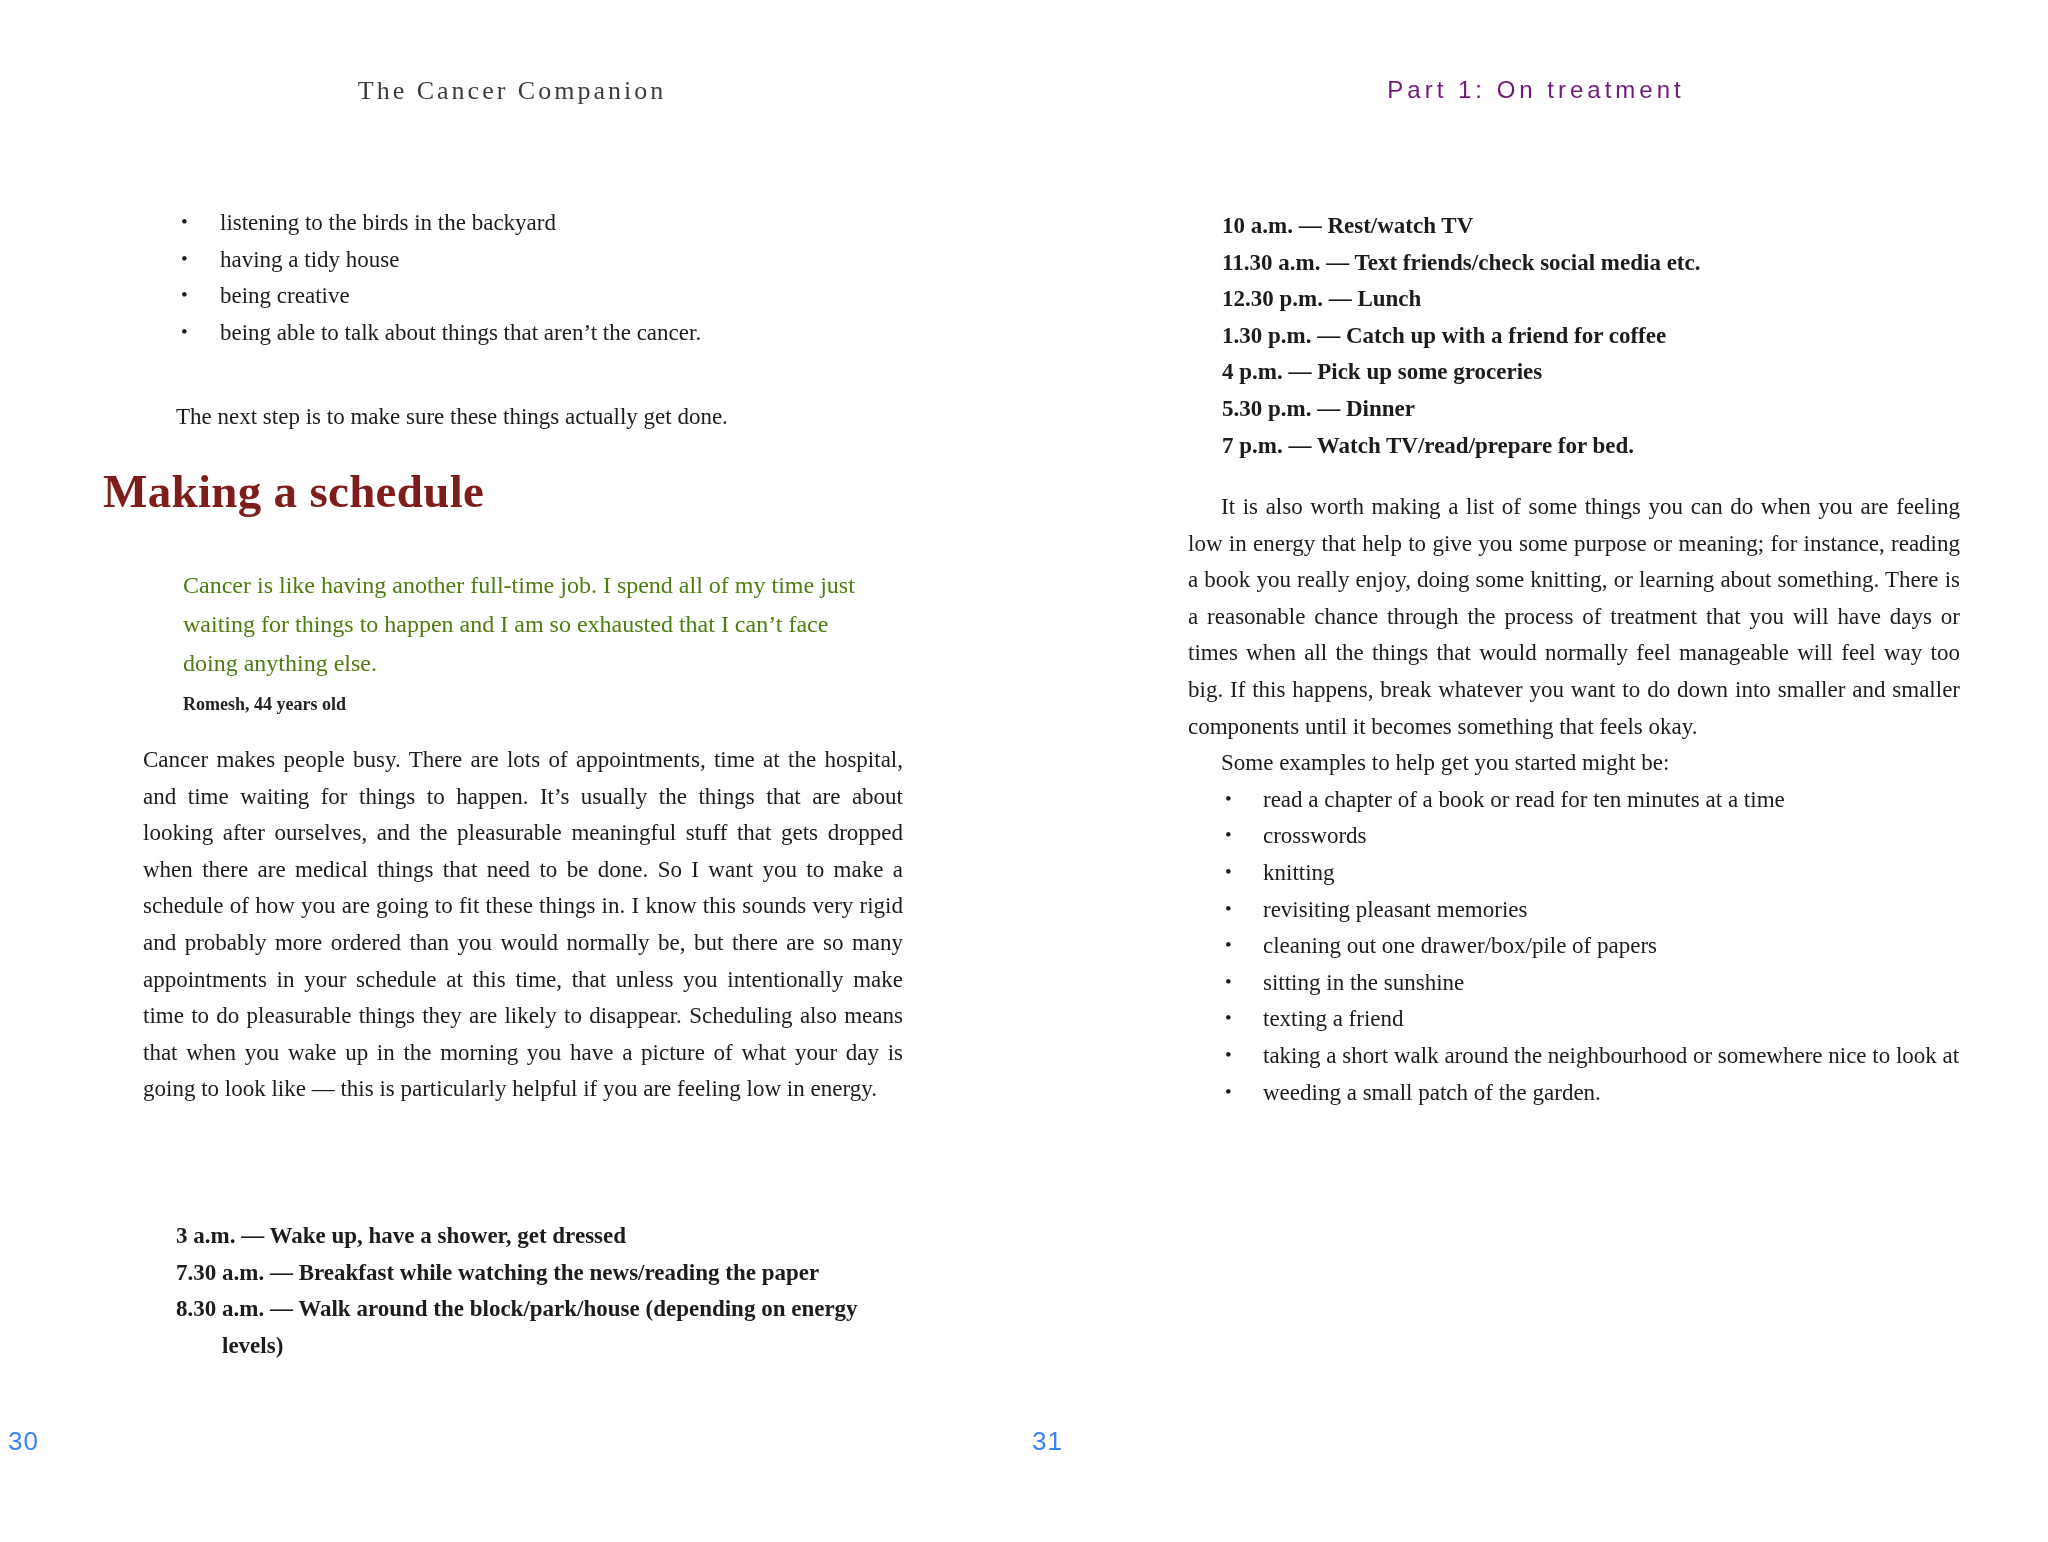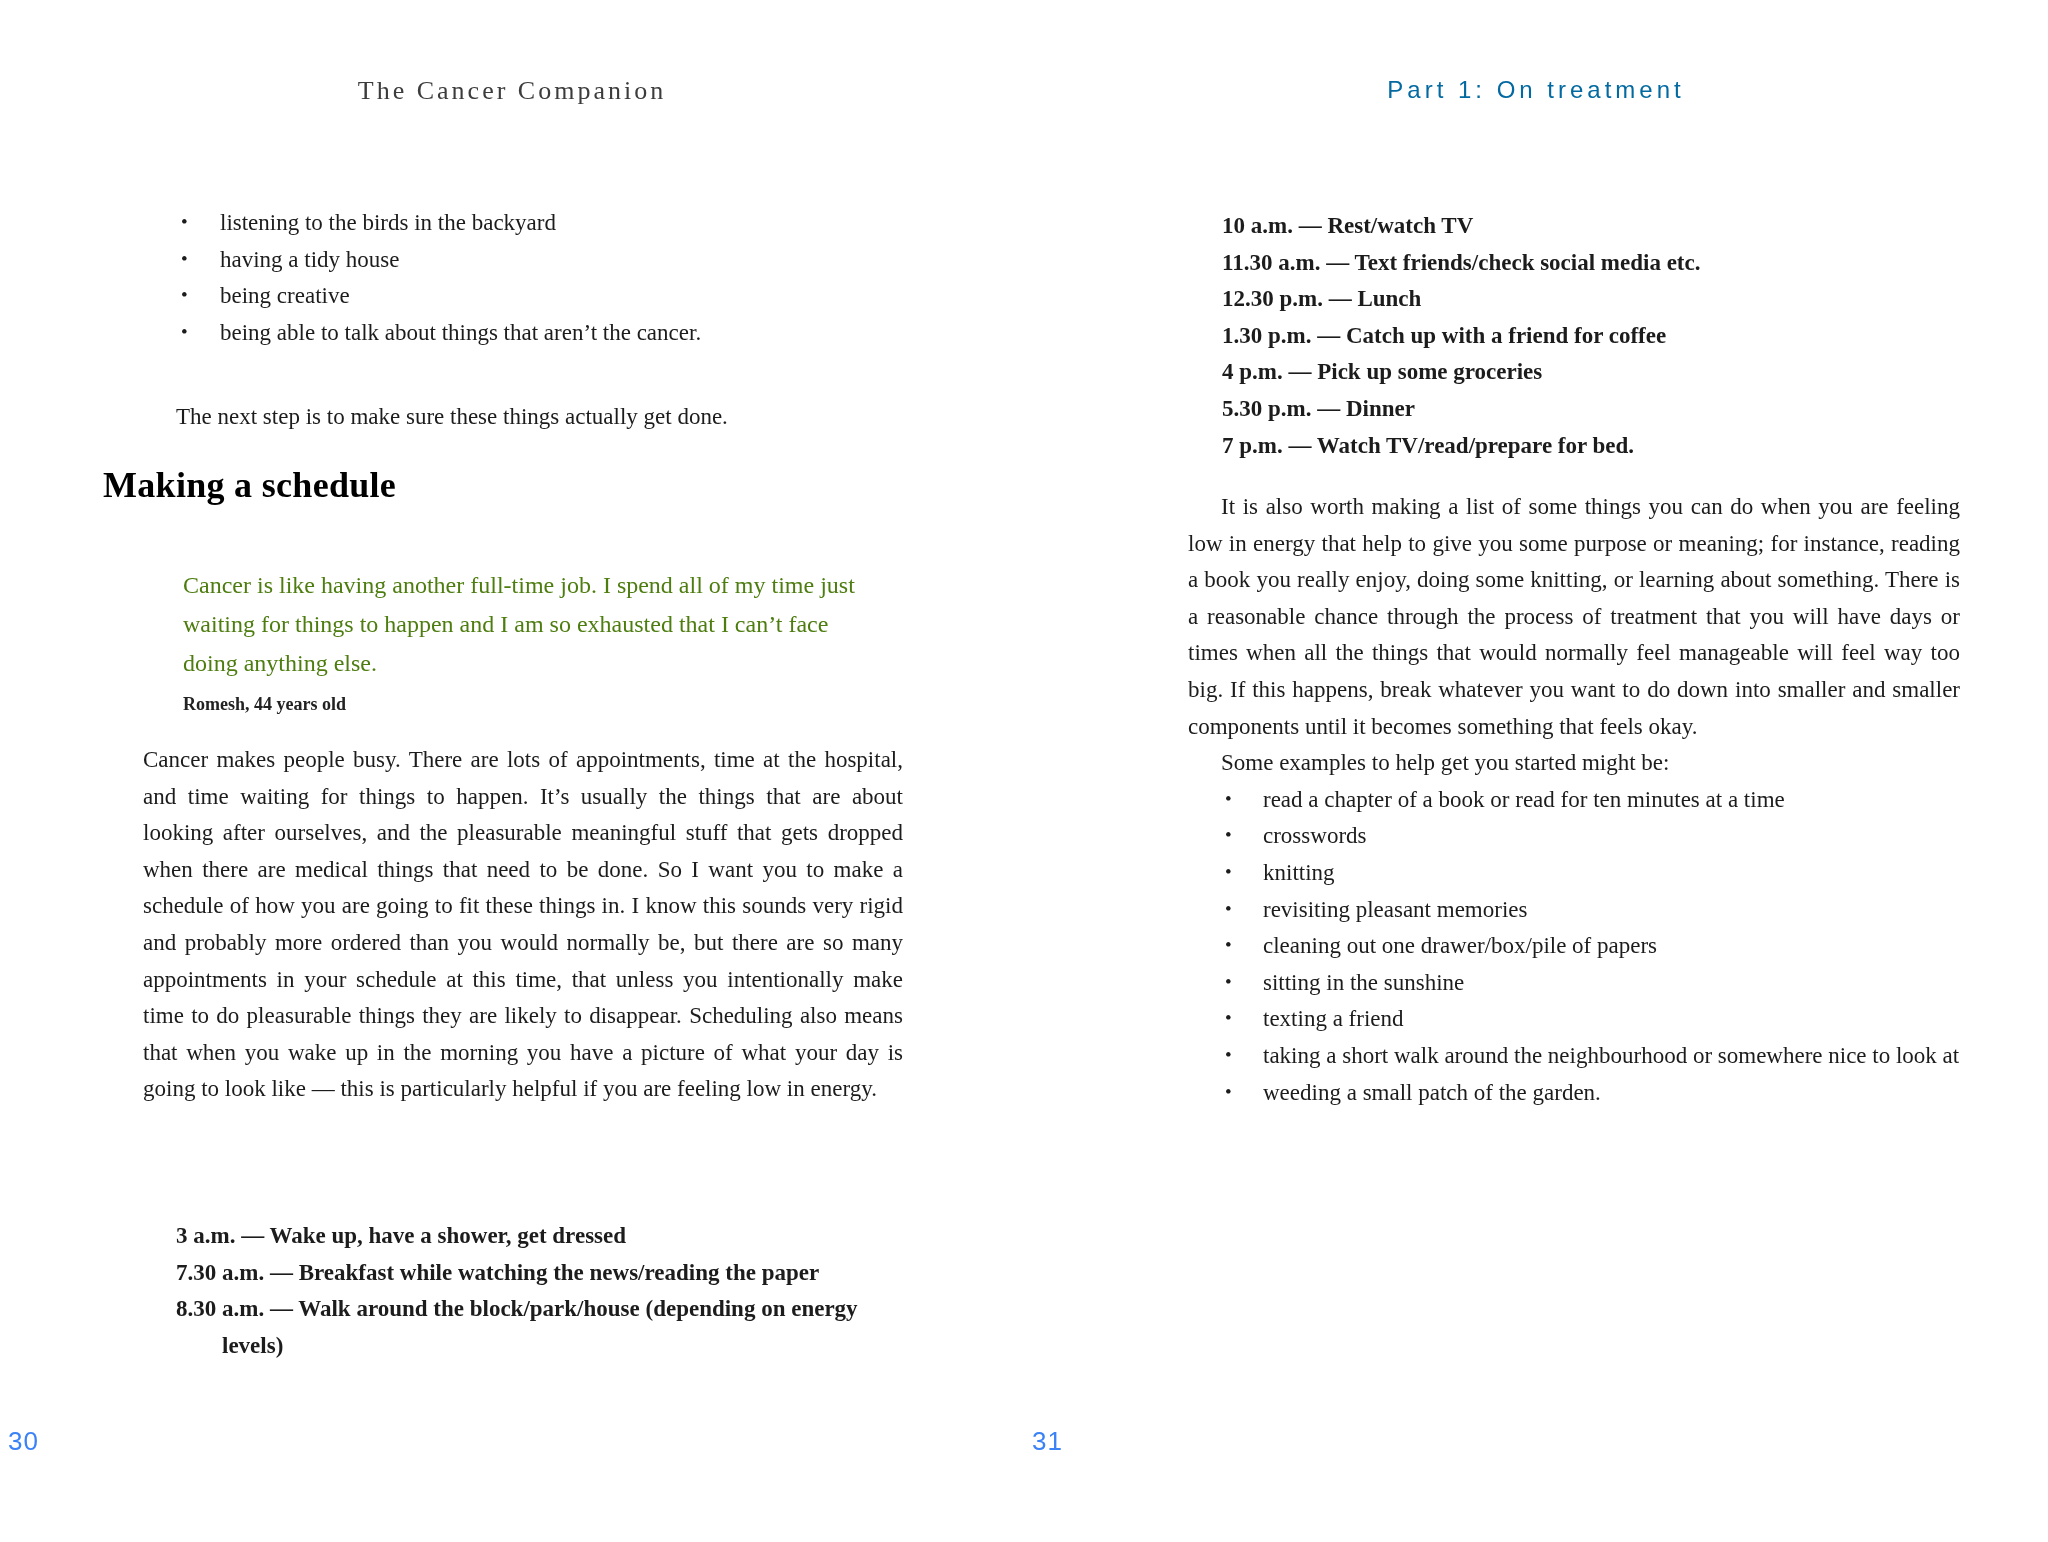--- a/index.html
+++ b/index.html
@@ -37,21 +37,21 @@
     font-family: "Liberation Serif", serif;
     font-size: 26px;
     letter-spacing: 3px;
     color: #3c3c3c;
   }
   .running-header.sans {
     font-family: "Liberation Sans", sans-serif;
     font-weight: 300;
     font-size: 24px;
     letter-spacing: 4px;
-    color: #0369a1;
+    color: #701a75;
   }
 
   
   .bodytext {
     font-size: 23px;
     line-height: 36.6px;
   }
   .justified { text-align: justify; }
   .indent    { text-indent: 33px; }
   p { margin: 0; }
@@ -84,24 +84,24 @@
     position: absolute;
     top: 399px;
     left: 143px;
     width: 760px;
   }
   .section-heading {
     position: absolute;
     top: 464px;
     left: 103px;
     margin: 0;
-    font-size: 36px;
+    font-size: 47px;
     font-weight: 700;
     letter-spacing: 0.3px;
-    color: #000000;
+    color: #7f1d1d;
   }
   .quote {
     position: absolute;
     top: 566px;
     left: 183px;
     width: 700px;
     margin: 0;
     font-size: 24px;
     line-height: 39px;
     color: #4d7c0f;

